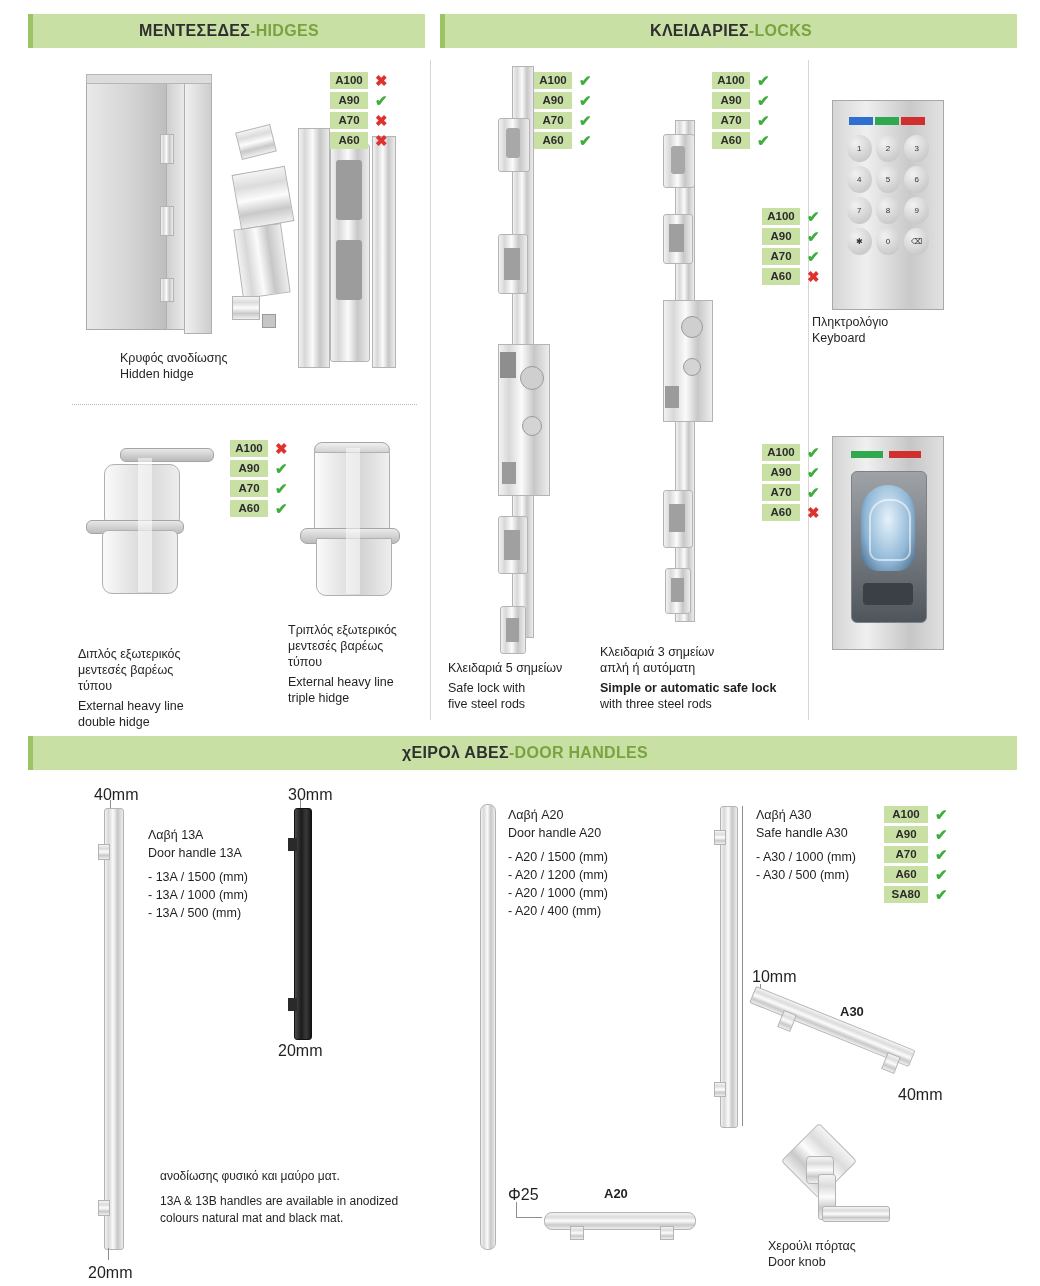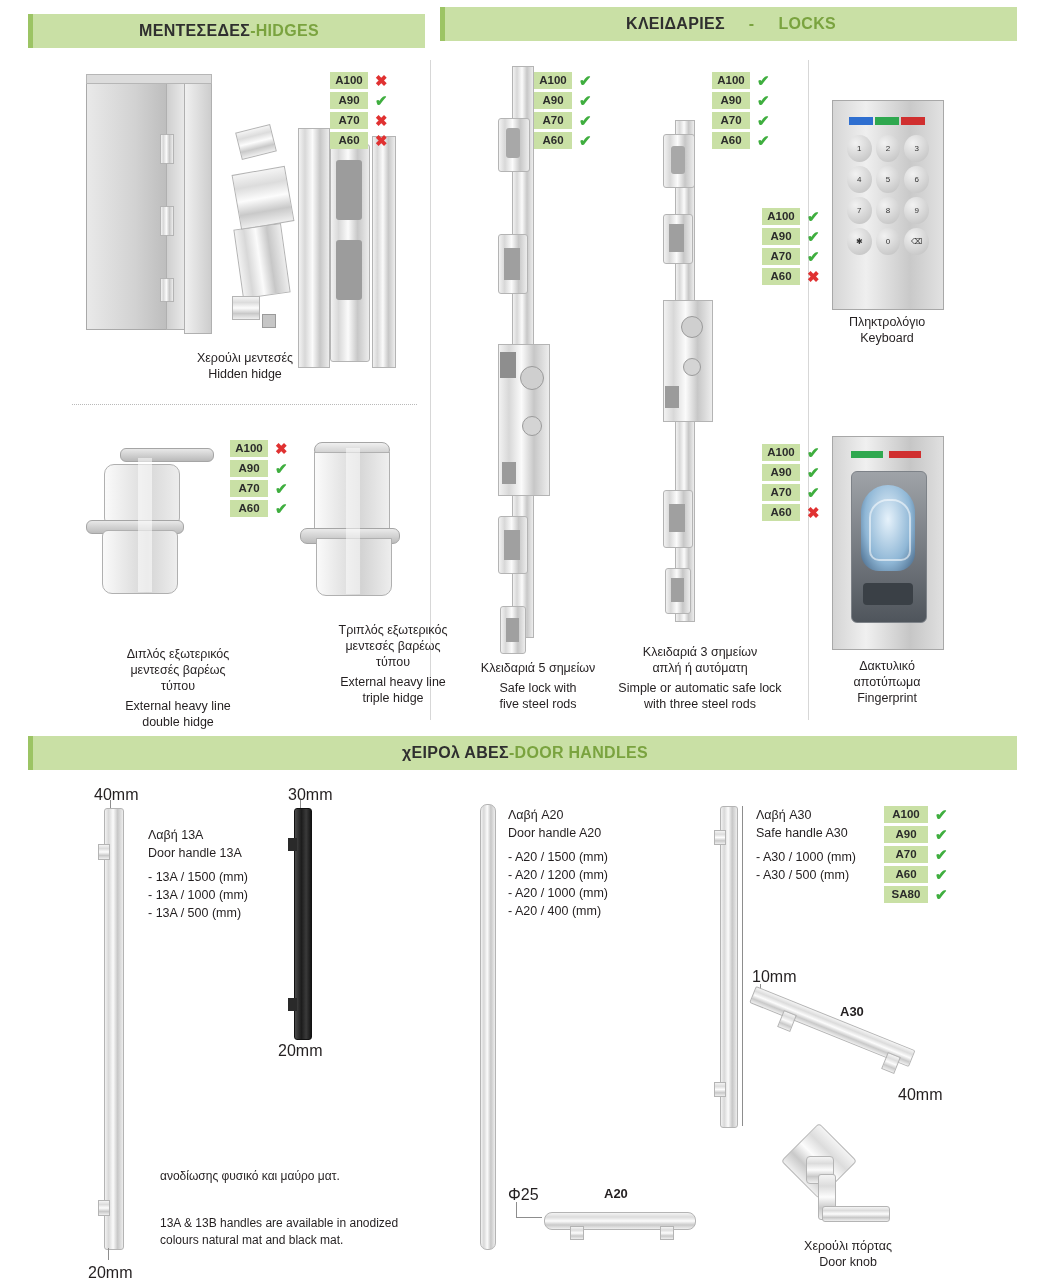--- a/index.html
+++ b/index.html
@@ -74,21 +74,21 @@
     font-size: 15px;
     font-weight: bold;
     line-height: 13px;
   }
   .mark.yes { color: #3fae3f; }
   .mark.no  { color: #e03131; }
 
   
   .cap {
     position: absolute;
-    text-align: center;
+    text-align: left;
     font-size: 12.5px;
     line-height: 16px;
     color: #231f20;
   }
   .cap .el { display: block; }
   .cap .en { display: block; }
   .label {
     position: absolute;
     font-size: 12.5px;
     line-height: 18px;
@@ -136,21 +136,21 @@
 <body>
 
 <div class="page">
 
   <div class="sec-header" style="left:28px; top:14px; width:392px;">
     <span>ΜΕΝΤΕΣΕΔΕΣ</span>
     <span class="accent"> - </span>
     <span class="accent">HIDGES</span>
   </div>
 
-  <div class="sec-header" style="left:440px; top:7px; width:572px;gap:24px;">
+  <div class="sec-header" style="left:440px; top:14px; width:572px;">
     <span>ΚΛΕΙΔΑΡΙΕΣ</span>
     <span class="accent"> - </span>
     <span class="accent">LOCKS</span>
   </div>
 
   <div class="sec-header" style="left:28px; top:736px; width:984px;">
     <span>χΕΙΡΟλ ΑΒΕΣ</span>
     <span class="accent"> - </span>
     <span class="accent">DOOR HANDLES</span>
   </div>
@@ -199,21 +199,21 @@
       <span class="badge">A70</span>
       <span class="mark no">✖</span>
     </div>
     <div class="badge-row">
       <span class="badge">A60</span>
       <span class="mark no">✖</span>
     </div>
   </div>
 
   <div class="cap" style="left:120px; top:350px; width:250px;">
-    <span class="el">Χερούλι μεντεσές</span>
+    <span class="el">Κρυφός ανοδίωσης</span>
     <span class="en">Hidden hidge</span>
   </div>
 
   <div class="art" style="left:86px; top:442px; width:170px; height:170px;">
     <div class="art" style="left:34px; top:6px; width:92px; height:12px; background:linear-gradient(to bottom,#e8e8e8,#b9b9b9); border-radius:6px;border:1px solid #a5a5a5;"></div>
     <div class="art" style="left:18px; top:22px; width:74px; height:58px; background:linear-gradient(to right,#fafafa,#d9d9d9 60%,#ededed); border-radius:10px 10px 6px 6px; border:1px solid #b0b0b0;"></div>
     <div class="art" style="left:0px; top:78px; width:96px; height:12px; background:linear-gradient(to bottom,#e8e8e8,#bcbcbc); border-radius:6px;border:1px solid #a5a5a5;"></div>
     <div class="art" style="left:16px; top:88px; width:74px; height:62px; background:linear-gradient(to right,#fafafa,#d5d5d5 60%,#eeeeee); border-radius:6px 6px 10px 10px; border:1px solid #b0b0b0;"></div>
     <div class="art" style="left:52px; top:16px; width:14px; height:134px; background:rgba(255,255,255,.55);"></div>
   </div>
@@ -341,21 +341,21 @@
 
     <div class="art metal-v" style="left:8px; top:370px; width:28px; height:56px; border-radius:3px;"></div>
     <div class="art" style="left:14px; top:384px; width:16px; height:28px; background:#a0a0a0;"></div>
     <div class="art metal-v" style="left:10px; top:448px; width:24px; height:44px; border-radius:3px;"></div>
     <div class="art" style="left:16px; top:458px; width:13px; height:24px; background:#a0a0a0;"></div>
   </div>
 
   <div class="cap" style="left:600px; top:644px; width:200px;">
     <span class="el">Κλειδαριά 3 σημείων</span>
     <span class="el">απλή ή αυτόματη</span>
-    <span class="en" style="margin-top:4px;">Simple or automatic safe lock</span>
+    <span class="en" style="margin-top:4px;font-weight:bold;">Simple or automatic safe lock</span>
     <span class="en">with three steel rods</span>
   </div>
 
   <div class="badges" style="left:762px; top:208px;">
     <div class="badge-row">
       <span class="badge">A100</span>
       <span class="mark yes">✔</span>
     </div>
     <div class="badge-row">
       <span class="badge">A90</span>
@@ -420,25 +420,20 @@
   <div class="art" style="left:832px; top:436px; width:110px; height:212px; background:linear-gradient(to right,#d4d4d4,#f0f0f0 30%,#c6c6c6 70%,#e0e0e0); border:1px solid #a8a8a8;">
     <div class="art" style="left:18px; top:14px; width:32px; height:7px; background:#2fa84f;"></div>
     <div class="art" style="left:56px; top:14px; width:32px; height:7px; background:#d02f2f;"></div>
 
     <div class="art" style="left:18px; top:34px; width:74px; height:150px; background:linear-gradient(to bottom,#9fa3a8,#4f555c); border-radius:6px; border:1px solid #7d8288;"></div>
     <div class="art" style="left:28px; top:48px; width:54px; height:86px; background:radial-gradient(ellipse at 50% 40%,#e6f2fb,#8fb7d6 60%,#3f5f80); border-radius:27px 27px 18px 18px;"></div>
     <div class="art" style="left:36px; top:62px; width:38px; height:58px; border:2px solid rgba(255,255,255,.55); border-radius:19px 19px 10px 10px;"></div>
     <div class="art" style="left:30px; top:146px; width:50px; height:22px; background:#3a4046; border-radius:4px;"></div>
   </div>
 
-  <div class="cap" style="left:812px; top:658px; width:150px;">
-    <span class="el">Δακτυλικό</span>
-    <span class="el">αποτύπωμα</span>
-    <span class="en">Fingerprint</span>
-  </div>
 
   <div class="dim" style="left:94px; top:786px;">40mm</div>
   <div class="thin-line" style="left:110px; top:800px; width:1px; height:10px;"></div>
   <div class="art" style="left:98px; top:808px; width:40px; height:440px;">
     <div class="art metal-v" style="left:6px; top:0px; width:18px; height:440px; border-radius:3px;"></div>
     <div class="art metal-h" style="left:0px; top:36px; width:10px; height:14px;"></div>
     <div class="art metal-h" style="left:0px; top:392px; width:10px; height:14px;"></div>
   </div>
   <div class="dim" style="left:88px; top:1264px;">20mm</div>
   <div class="thin-line" style="left:108px; top:1248px; width:1px; height:12px;"></div>
@@ -540,17 +535,17 @@
     <div class="art metal-h" style="left:40px; top:72px; width:66px; height:14px; border-radius:3px;"></div>
   </div>
   <div class="cap" style="left:768px; top:1238px; width:160px;">
     <span class="el">Χερούλι πόρτας</span>
     <span class="en">Door knob</span>
   </div>
 
   <div class="note" style="left:148px; top:1168px; width:330px;">
     <div style="padding-left:12px;">ανοδίωσης φυσικό και μαύρο ματ.</div>
     <div style="height:8px;"></div>
-    <div style="padding-left:12px;margin-top:22px;">13A &amp; 13B handles are available  in anodized</div>
+    <div style="padding-left:12px;">13A &amp; 13B handles are available  in anodized</div>
     <div style="padding-left:12px;">colours natural mat and black mat.</div>
   </div>
 
 </div>
 
 </body></html>

